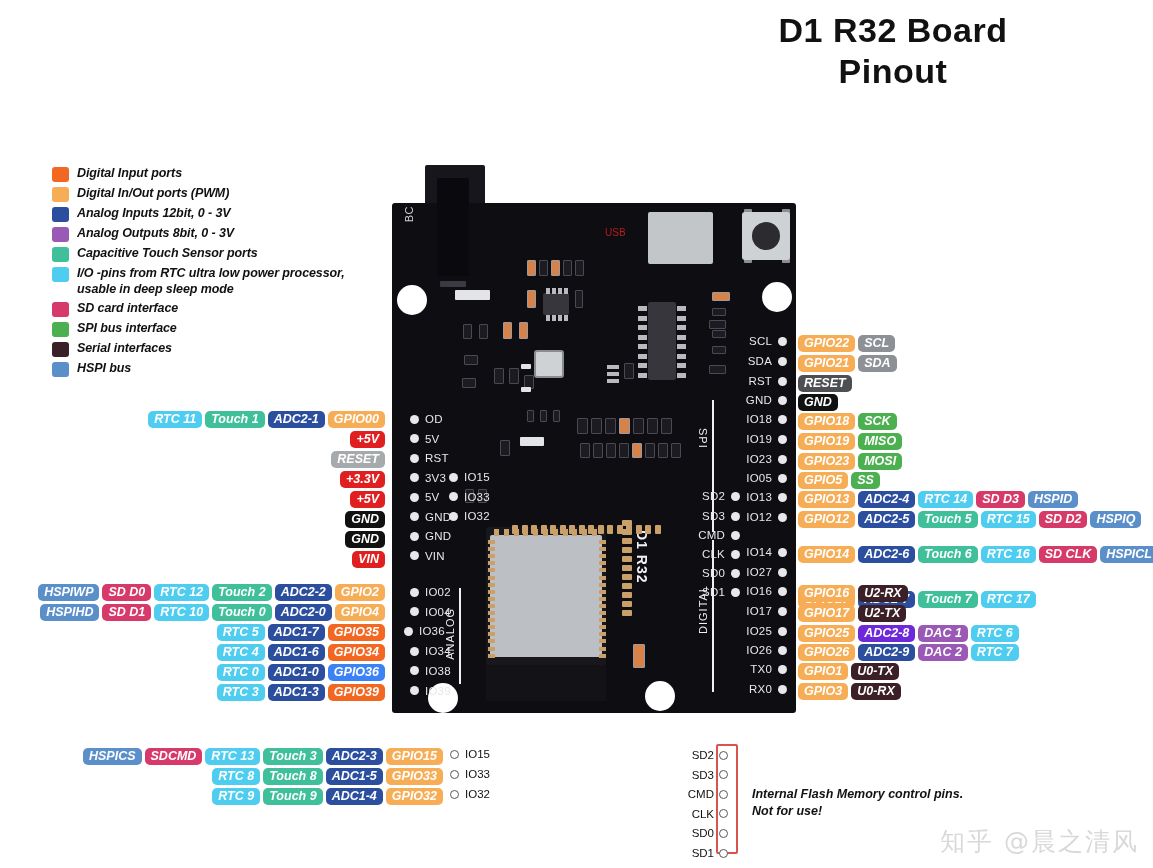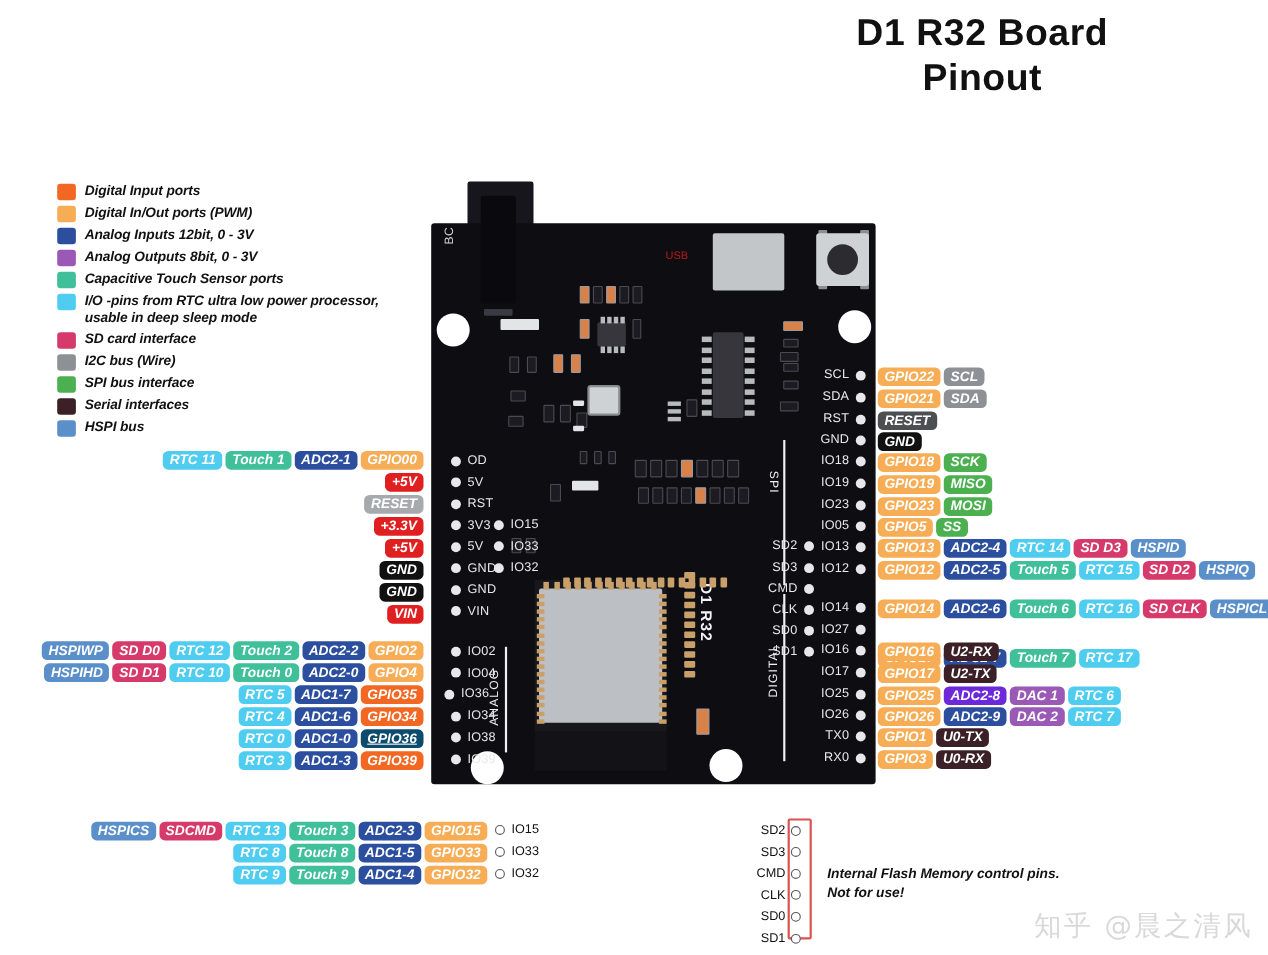--- a/index.html
+++ b/index.html
@@ -206,24 +206,20 @@
         <div class="legend-sw" style="background: rgb(63, 191, 154);"></div>
         <div class="legend-txt">Capacitive Touch Sensor ports</div>
       </div>
       <div class="legend-row">
         <div class="legend-sw" style="background: rgb(78, 205, 240);"></div>
         <div class="legend-txt">I/O -pins from RTC ultra low power processor, usable in deep sleep mode</div>
       </div>
       <div class="legend-row">
         <div class="legend-sw" style="background: rgb(214, 58, 106);"></div>
         <div class="legend-txt">SD card interface</div>
-      </div>
-      <div class="legend-row">
-        <div class="legend-sw" style="background: rgb(141, 145, 150);"></div>
-        <div class="legend-txt">I2C bus (Wire)</div>
       </div>
       <div class="legend-row">
         <div class="legend-sw" style="background: rgb(76, 175, 80);"></div>
         <div class="legend-txt">SPI bus interface</div>
       </div>
       <div class="legend-row">
         <div class="legend-sw" style="background: rgb(59, 32, 40);"></div>
         <div class="legend-txt">Serial interfaces</div>
       </div>
       <div class="legend-row">
@@ -599,21 +595,21 @@
       <div class="tagrow ralign" style="right: 765px; top: 490px;"><span class="tag" style="background: rgb(224, 32, 32);">+5V</span></div>
       <div class="tagrow ralign" style="right: 765px; top: 510px;"><span class="tag" style="background: rgb(17, 17, 17);">GND</span></div>
       <div class="tagrow ralign" style="right: 765px; top: 530px;"><span class="tag" style="background: rgb(17, 17, 17);">GND</span></div>
       <div class="tagrow ralign" style="right: 765px; top: 550px;"><span class="tag" style="background: rgb(224, 32, 32);">VIN</span></div>
     </div>
   <div id="tags-left-analog">
       <div class="tagrow ralign" style="right: 765px; top: 583px;"><span class="tag" style="background: rgb(91, 143, 201);">HSPIWP</span><span class="tag" style="background: rgb(214, 58, 106);">SD D0</span><span class="tag" style="background: rgb(78, 205, 240);">RTC 12</span><span class="tag" style="background: rgb(63, 191, 154);">Touch 2</span><span class="tag" style="background: rgb(43, 79, 158);">ADC2-2</span><span class="tag" style="background: rgb(246, 173, 85);">GPIO2</span></div>
       <div class="tagrow ralign" style="right: 765px; top: 603px;"><span class="tag" style="background: rgb(91, 143, 201);">HSPIHD</span><span class="tag" style="background: rgb(214, 58, 106);">SD D1</span><span class="tag" style="background: rgb(78, 205, 240);">RTC 10</span><span class="tag" style="background: rgb(63, 191, 154);">Touch 0</span><span class="tag" style="background: rgb(43, 79, 158);">ADC2-0</span><span class="tag" style="background: rgb(246, 173, 85);">GPIO4</span></div>
       <div class="tagrow ralign" style="right: 765px; top: 623px;"><span class="tag" style="background: rgb(78, 205, 240);">RTC 5</span><span class="tag" style="background: rgb(43, 79, 158);">ADC1-7</span><span class="tag" style="background: rgb(242, 103, 34);">GPIO35</span></div>
       <div class="tagrow ralign" style="right: 765px; top: 643px;"><span class="tag" style="background: rgb(78, 205, 240);">RTC 4</span><span class="tag" style="background: rgb(43, 79, 158);">ADC1-6</span><span class="tag" style="background: rgb(242, 103, 34);">GPIO34</span></div>
-      <div class="tagrow ralign" style="right: 765px; top: 663px;"><span class="tag" style="background: rgb(78, 205, 240);">RTC 0</span><span class="tag" style="background: rgb(43, 79, 158);">ADC1-0</span><span class="tag" style="background: #0c4a6e; text-decoration: underline;">GPIO36</span></div>
+      <div class="tagrow ralign" style="right: 765px; top: 663px;"><span class="tag" style="background: rgb(78, 205, 240);">RTC 0</span><span class="tag" style="background: rgb(43, 79, 158);">ADC1-0</span><span class="tag" style="background: #3b82f6;">GPIO36</span></div>
       <div class="tagrow ralign" style="right: 765px; top: 683px;"><span class="tag" style="background: rgb(78, 205, 240);">RTC 3</span><span class="tag" style="background: rgb(43, 79, 158);">ADC1-3</span><span class="tag" style="background: rgb(242, 103, 34);">GPIO39</span></div>
     </div>
   <div id="tags-right">
       <div class="tagrow" style="left: 798px; top: 334px;"><span class="tag" style="background: rgb(246, 173, 85);">GPIO22</span><span class="tag" style="background: rgb(141, 145, 150);">SCL</span></div>
       <div class="tagrow" style="left: 798px; top: 354px;"><span class="tag" style="background: rgb(246, 173, 85);">GPIO21</span><span class="tag" style="background: rgb(141, 145, 150);">SDA</span></div>
       <div class="tagrow" style="left: 798px; top: 374px;"><span class="tag" style="background: rgb(77, 79, 82);">RESET</span></div>
       <div class="tagrow" style="left: 798px; top: 393px;"><span class="tag" style="background: rgb(17, 17, 17);">GND</span></div>
       <div class="tagrow" style="left: 798px; top: 412px;"><span class="tag" style="background: rgb(246, 173, 85);">GPIO18</span><span class="tag" style="background: rgb(76, 175, 80);">SCK</span></div>
       <div class="tagrow" style="left: 798px; top: 432px;"><span class="tag" style="background: rgb(246, 173, 85);">GPIO19</span><span class="tag" style="background: rgb(76, 175, 80);">MISO</span></div>
       <div class="tagrow" style="left: 798px; top: 452px;"><span class="tag" style="background: rgb(246, 173, 85);">GPIO23</span><span class="tag" style="background: rgb(76, 175, 80);">MOSI</span></div>

